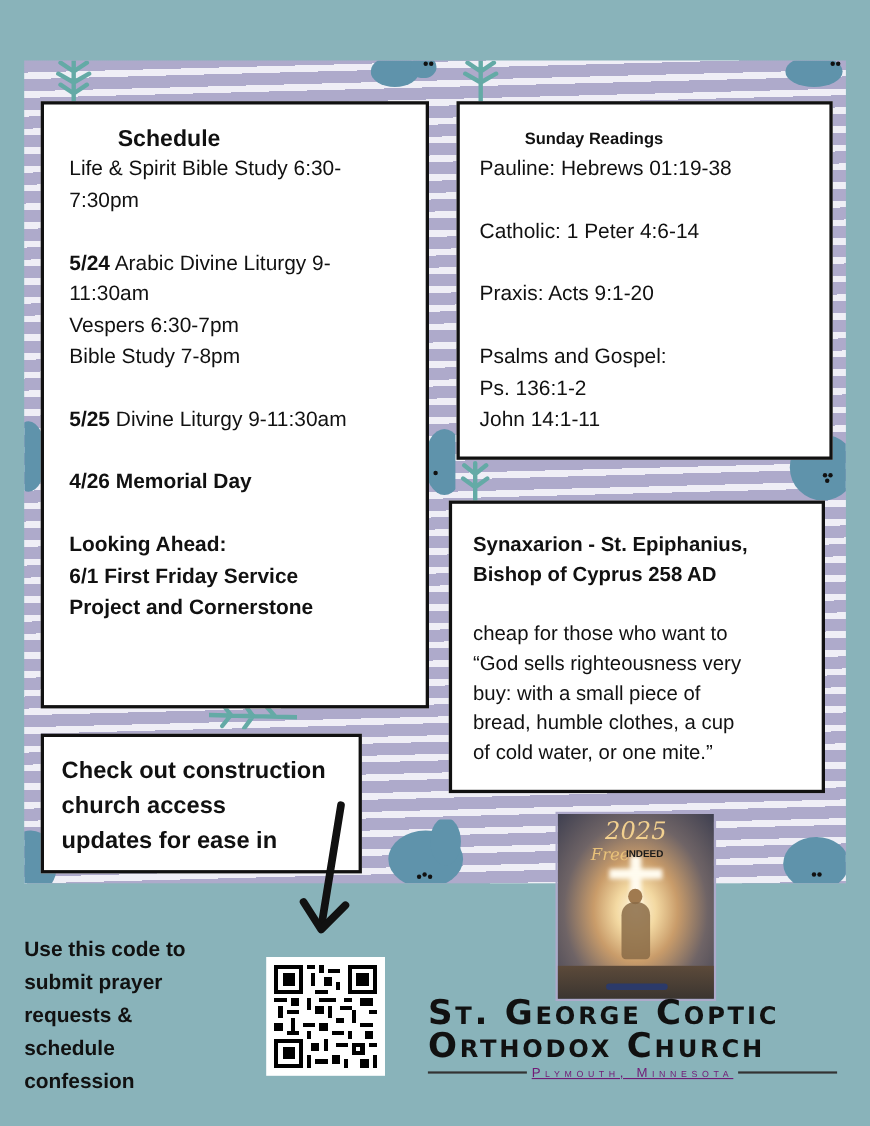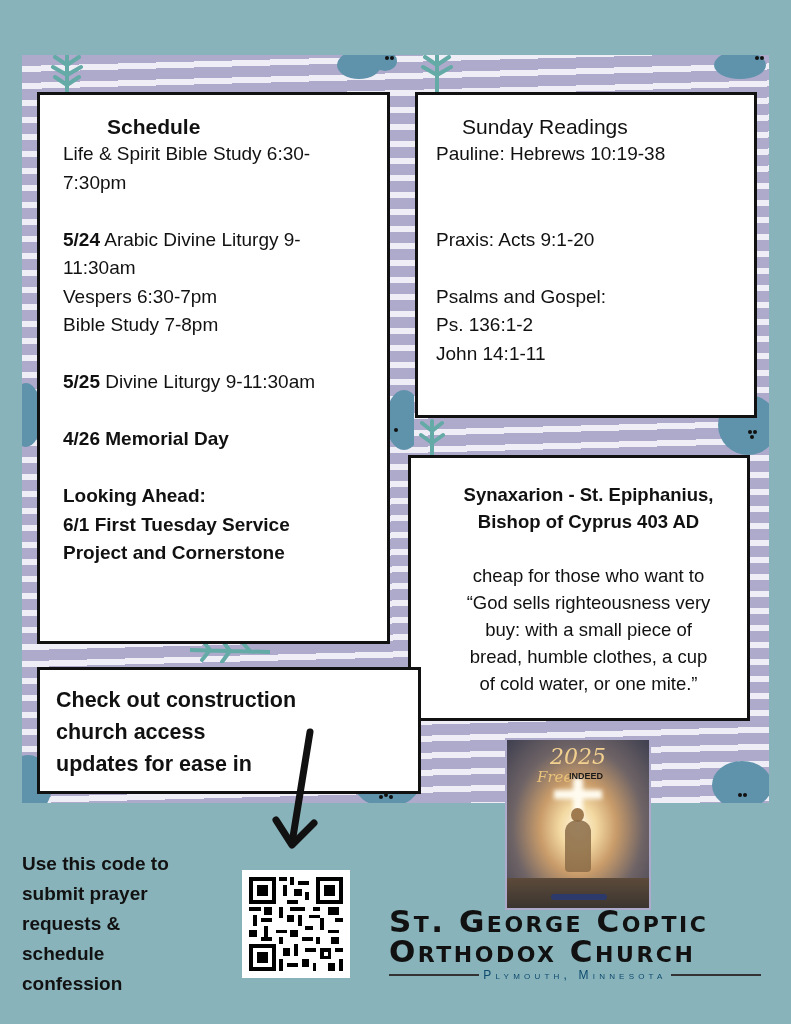--- a/index.html
+++ b/index.html
@@ -18,44 +18,44 @@
   .leaf { position: absolute; }
   .box {
     position: absolute; background: #fff; border: 3px solid #111; box-sizing: border-box;
   }
   .box p { margin: 0; }
   .sched { left: 37px; top: 92px; width: 353px; height: 552px; padding: 18px 0 0 23px; font-size: 19px; line-height: 28.5px; }
   .sched h2 { margin: 0 0 0 44px; font-size: 21px; font-weight: bold; line-height: 27px; }
   .blank { height: 28.5px; }
   .b { font-weight: bold; }
   .readings { left: 415px; top: 92px; width: 342px; height: 326px; padding: 18px 0 0 18px; font-size: 19px; line-height: 28.5px; }
-  .readings h2 { margin: 0 0 0 26px; font-size: 21px; font-weight: normal; line-height: 27px; }
-  .synax { left: 408px; top: 455px; width: 342px; height: 266px; padding: 23px 0 0 19px; font-size: 18.5px; line-height: 27px; text-align: center; }
-  .constr { left: 37px; top: 667px; width: 384px; height: 127px; padding: 14px 0 0 16px; font-size: 21.5px; font-weight: bold; line-height: 32px; }
+  .readings h2 { margin: 0 0 0 41px; font-size: 15px; font-weight: bold; line-height: 27px; }
+  .synax { left: 408px; top: 455px; width: 342px; height: 266px; padding: 23px 0 0 19px; font-size: 18.5px; line-height: 27px; }
+  .constr { left: 37px; top: 667px; width: 292px; height: 127px; padding: 14px 0 0 16px; font-size: 21.5px; font-weight: bold; line-height: 32px; }
   .arrow { position: absolute; left: 262px; top: 725px; width: 80px; height: 130px; }
   .prayer { position: absolute; left: 22px; top: 849px; width: 202px; font-size: 19px; font-weight: bold; line-height: 30px; }
   .qr { position: absolute; left: 242px; top: 870px; width: 108px; height: 108px; background: #fff; }
   .poster { position: absolute; left: 505px; top: 738px; width: 146px; height: 172px; border: 2px solid #aeaacb; box-sizing: border-box;
     background: radial-gradient(ellipse at 50% 52%, #fff6df 0%, #f3d9a2 18%, #c99c6a 38%, #6f6466 65%, #3e3f50 100%); overflow: hidden; }
   .poster .year { position: absolute; left: 0; right: 0; top: 4px; text-align: center; color: #f2d08f; font-style: italic; font-size: 22px; font-family: "DejaVu Serif", serif; }
   .poster .free { position: absolute; left: 30px; top: 28px; color: #e9c27a; font-style: italic; font-size: 15px; font-family: "DejaVu Serif", serif; }
   .poster .indeed { position: absolute; left: 62px; top: 31px; color: #1a1a1a; font-size: 9px; font-weight: bold; }
   .poster .cross-v { position: absolute; left: 66px; top: 38px; width: 10px; height: 44px; background: #fffbef; filter: blur(2px); }
   .poster .cross-h { position: absolute; left: 47px; top: 50px; width: 48px; height: 9px; background: #fffbef; filter: blur(2px); }
   .poster .person { position: absolute; left: 58px; top: 80px; width: 26px; height: 52px; background: #8a6b46; border-radius: 12px 12px 4px 4px; opacity: .85; }
   .poster .head { position: absolute; left: 64px; top: 68px; width: 13px; height: 14px; border-radius: 50%; background: #a07a4f; }
   .poster .ground { position: absolute; left: 0; right: 0; bottom: 0; height: 30px; background: linear-gradient(#5c4a3a, #3b3530); }
   .poster .logo { position: absolute; left: 44px; bottom: 8px; width: 56px; height: 6px; background: #2b3a6a; border-radius: 3px; }
   .church { position: absolute; left: 389px; top: 906px; width: 372px; }
   .church .l1, .church .l2 { font-family: "DejaVu Sans", sans-serif; font-weight: bold; font-size: 31px; line-height: 30px; letter-spacing: 2.5px; color: #111; white-space: nowrap; }
   .church .l1 { font-variant: small-caps; }
   .church .l2 { font-variant: small-caps; }
   .church .sub { display: flex; align-items: center; margin-top: 2px; }
   .church .sub .rule { flex: 1; height: 2px; background: #333; }
-  .church .sub span { font-size: 12px; letter-spacing: 4.2px; padding: 0 4px; font-variant: small-caps; color: #0c4a6e; white-space: nowrap; }
+  .church .sub span { font-size: 12px; letter-spacing: 4.2px; padding: 0 4px; font-variant: small-caps; color: #701a75; white-space: nowrap; text-decoration: underline; }
 </style>
 </head>
 <body>
 
 <div class="panel">
 
   <svg class="leaf" style="left:25px;top:0" width="40" height="38" viewBox="0 0 40 38">
       <path d="M20 38 L20 0 M20 10 L8 2 M20 10 L32 2 M20 20 L6 12 M20 20 L34 12 M20 30 L8 22 M20 30 L32 22" stroke="#64aaa6" stroke-width="4" stroke-linecap="round" fill="none"></path>
     </svg>
   <svg class="leaf" style="left:315px;top:0" width="60" height="30" viewBox="0 0 60 30">
@@ -116,39 +116,40 @@
   <p><span class="b">5/24</span><span> Arabic Divine Liturgy 9-</span></p>
   <p>11:30am</p>
   <p>Vespers 6:30-7pm</p>
   <p>Bible Study 7-8pm</p>
   <div class="blank"></div>
   <p><span class="b">5/25</span><span> Divine Liturgy 9-11:30am</span></p>
   <div class="blank"></div>
   <p class="b">4/26 Memorial Day</p>
   <div class="blank"></div>
   <p class="b">Looking Ahead:</p>
-  <p class="b">6/1 First Tuesday Service</p>
+  <p class="b">6/1 First Friday Service</p>
   <p class="b">Project and Cornerstone</p>
 </div>
 
 <div class="box readings">
   <h2>Sunday Readings</h2>
-  <p>Pauline: Hebrews 10:19-38</p>
-  <div class="blank"></div>
+  <p>Pauline: Hebrews 01:19-38</p>
+  <div class="blank"></div>
+  <p>Catholic: 1 Peter 4:6-14</p>
   <div class="blank"></div>
   <p>Praxis: Acts 9:1-20</p>
   <div class="blank"></div>
   <p>Psalms and Gospel:</p>
   <p>Ps. 136:1-2</p>
   <p>John 14:1-11</p>
 </div>
 
 <div class="box synax">
   <p class="b">Synaxarion - St. Epiphanius,</p>
-  <p class="b">Bishop of Cyprus 403 AD</p>
+  <p class="b">Bishop of Cyprus 258 AD</p>
   <div class="blank" style="height:27px"></div>
   <p>cheap for those who want to</p>
   <p>“God sells righteousness very</p>
   <p>buy: with a small piece of</p>
   <p>bread, humble clothes, a cup</p>
   <p>of cold water, or one mite.”</p>
 </div>
 
 <div class="box constr">
   <p>Check out construction</p>

